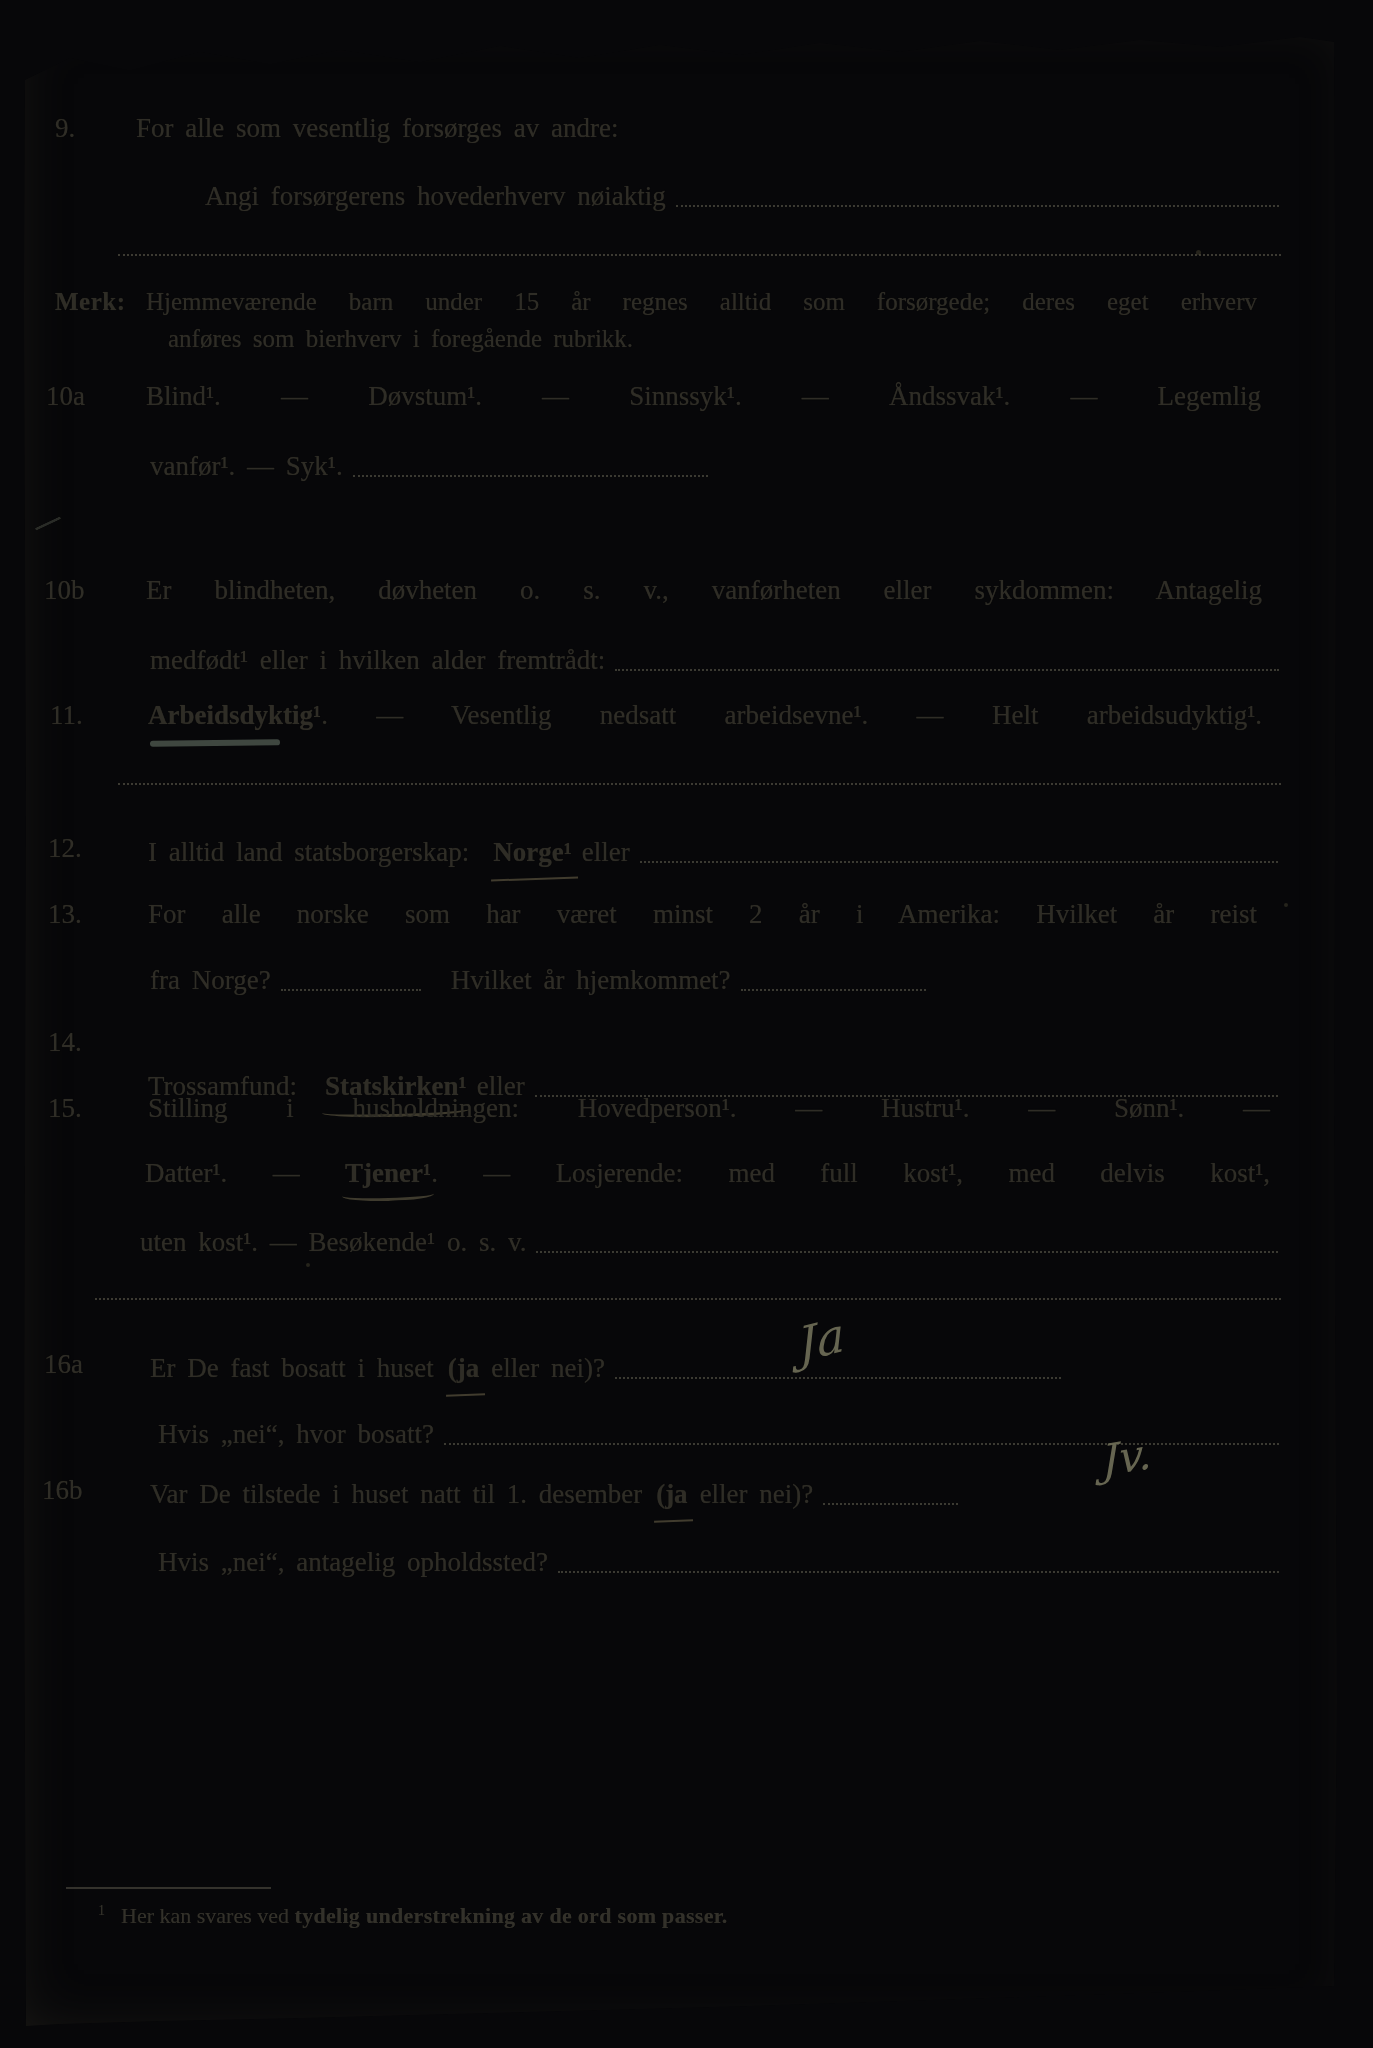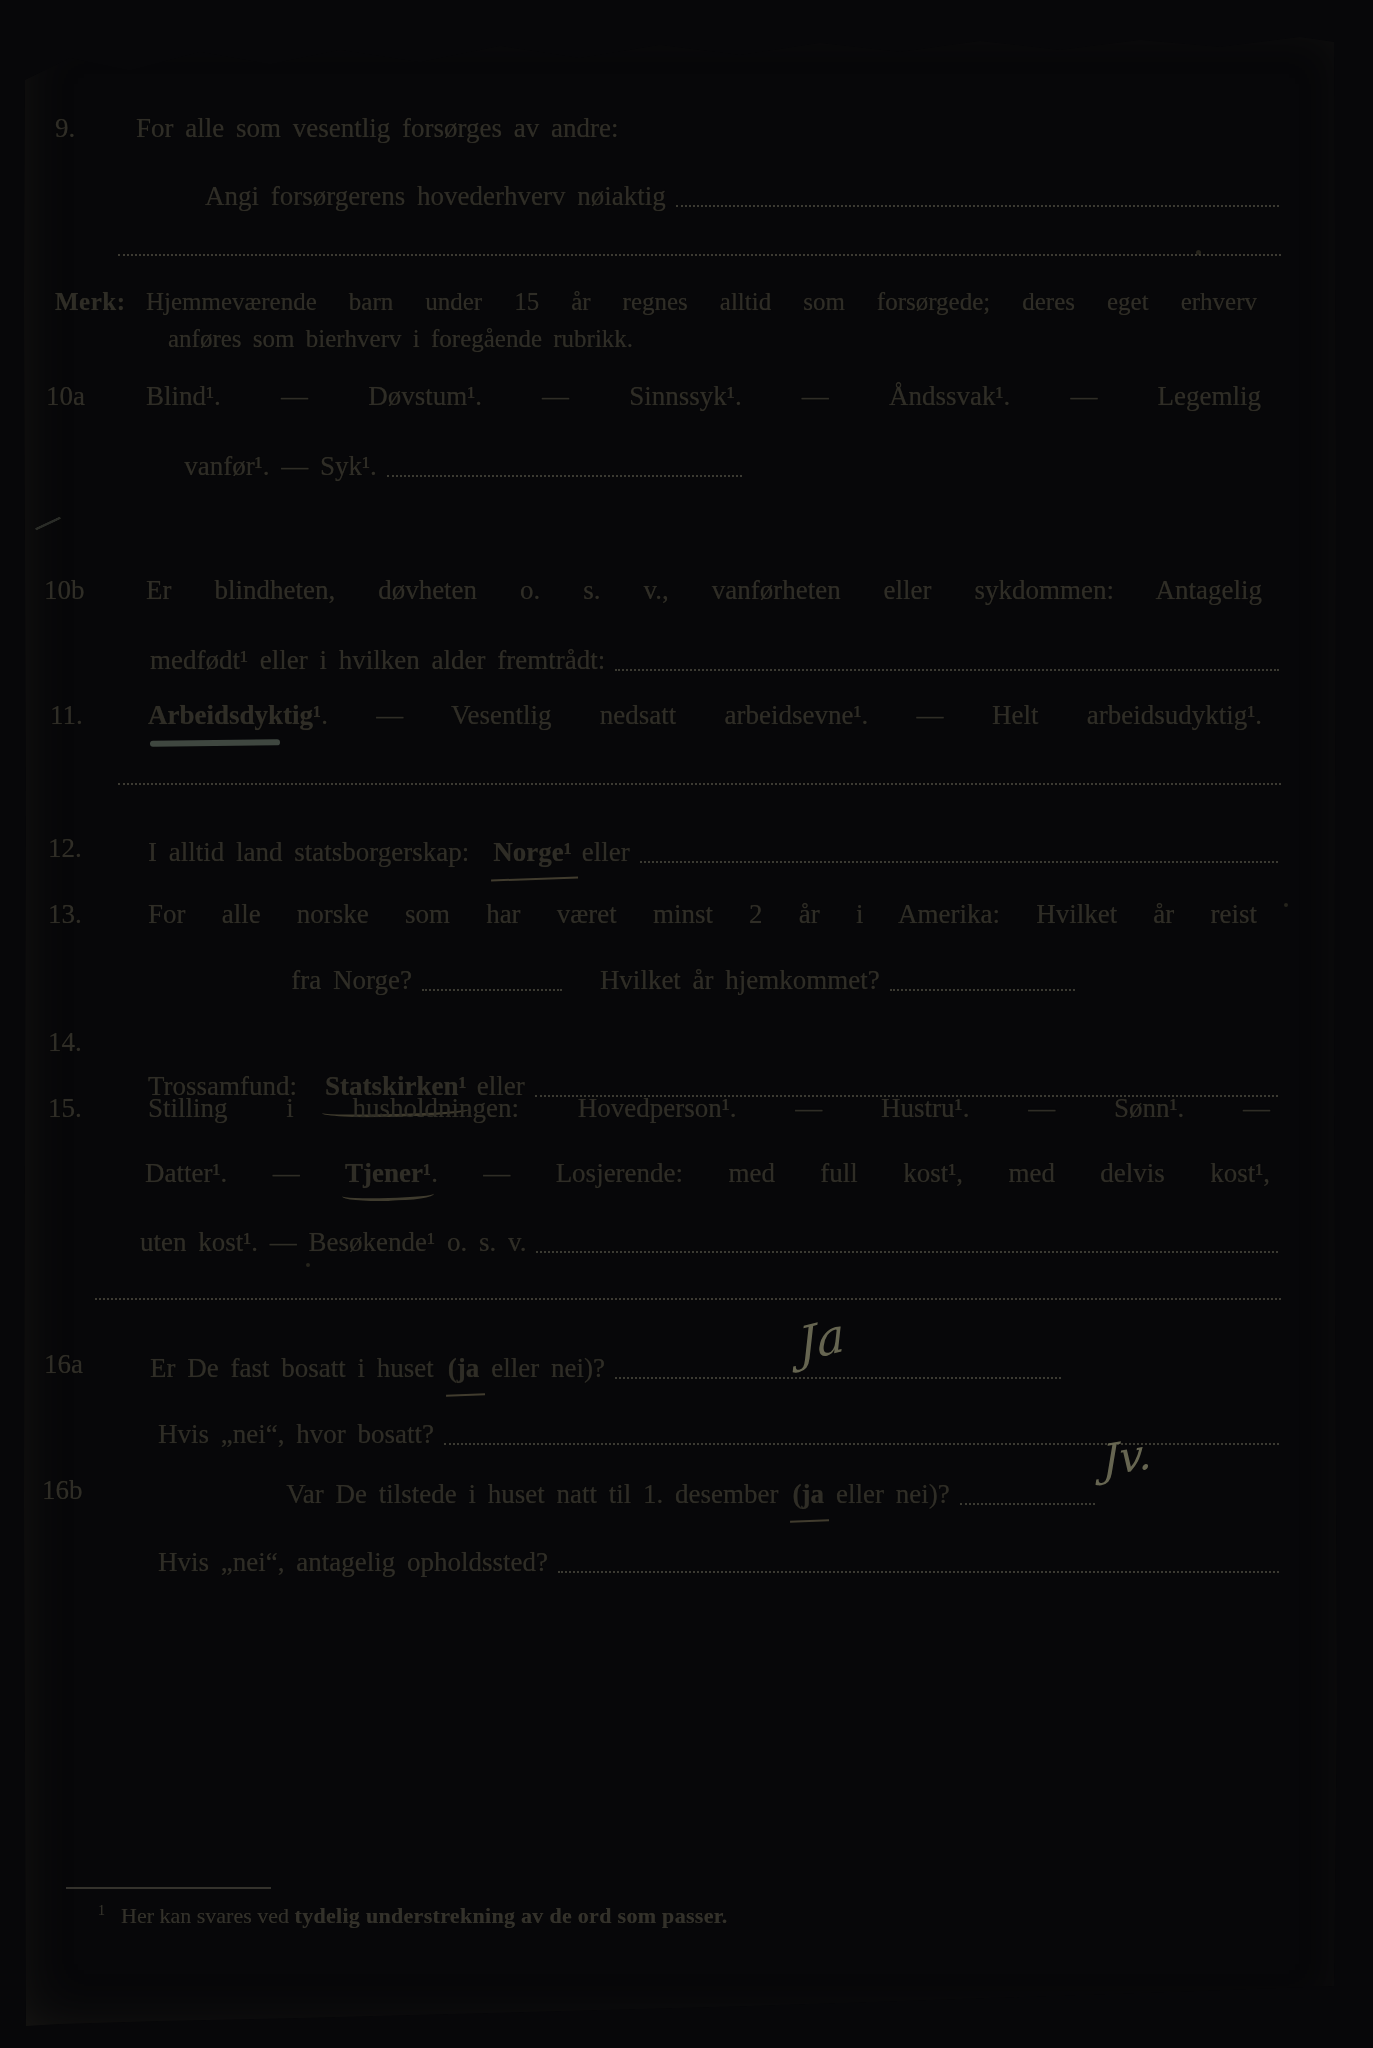--- a/index.html
+++ b/index.html
@@ -32,21 +32,21 @@
   .num,.line{
     position:absolute;
     font-size:27px;line-height:36px;height:40px;
     color:#2f2d26;
     text-shadow:0 0 .8px rgba(47,45,38,.75);
     word-spacing:5px;
   }
   .num{white-space:pre;}
   .line.natural{white-space:pre;}
   .line.just{text-align:justify;text-align-last:justify;}
-  .line.fill{display:flex;align-items:flex-end;justify-content:center;}
+  .line.fill{display:flex;align-items:flex-end;}
   .line.fill .t{white-space:pre;}
   .line.fill .t + .t{margin-left:10px;}
   .dotfill,.dotfix{
     height:0;border-bottom:2px dotted #45433a;
     margin:0 4px 7px 10px;opacity:.85;
   }
   .dotfill{flex:1;}
   .dotsep{
     position:absolute;height:0;border-bottom:2px dotted #4a473d;opacity:.8;
   }
@@ -134,21 +134,21 @@
       <span class="t u u-hand-straight" style="margin-left:24px">Norge¹</span>
       <span class="t">eller</span>
       <span class="dotfill"></span>
     </div>
 
     <span class="num" style="left:48px;top:896px">13.</span>
     <div class="line just" style="left:148px;top:896px;right:116px">For alle norske som har været minst 2 år i Amerika:  Hvilket år reist</div>
     <div class="line fill" style="left:150px;top:958px;width:1070px">
       <span class="t">fra Norge?</span>
       <span class="dotfix" style="width:140px"></span>
-      <span class="t" style="margin-left:34px">Hvilket år hjemkommet?</span>
+      <span class="t" style="margin-left:26px">Hvilket år hjemkommet?</span>
       <span class="dotfix" style="width:185px"></span>
     </div>
 
     <span class="num" style="left:48px;top:1024px">14.</span>
     <div class="line fill" style="left:148px;top:1064px;right:91px">
       <span class="t">Trossamfund:</span>
       <span class="t u u-hand" style="margin-left:28px">Statskirken¹</span>
       <span class="t">eller</span>
       <span class="dotfill"></span>
     </div>

